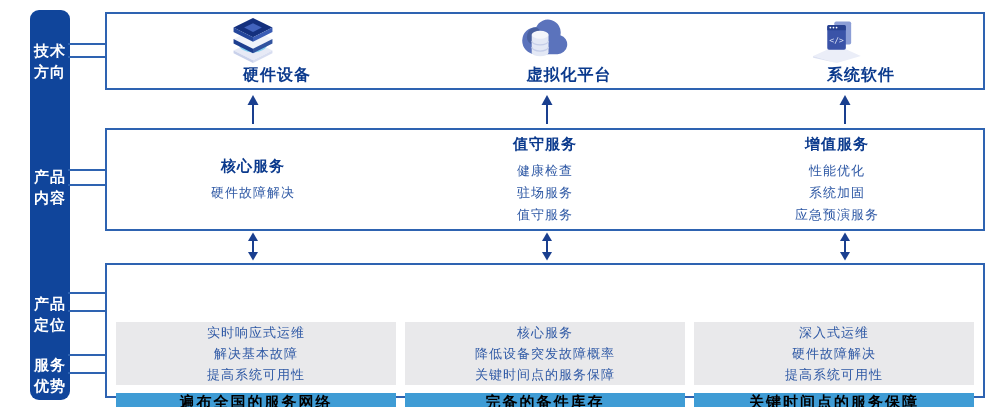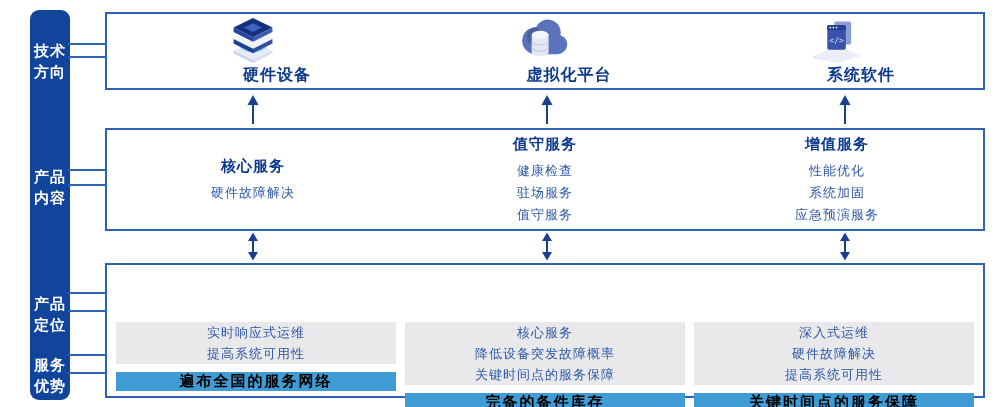--- a/index.html
+++ b/index.html
@@ -206,20 +206,21 @@
   <svg class="arrow arrow-row2" style="left:837px" viewBox="0 0 16 29">
     <line x1="8" y1="7" x2="8" y2="22" stroke="#1A3F8F" stroke-width="2"></line>
     <polygon points="8,0.5 3,9 13,9" fill="#1A3F8F"></polygon>
     <polygon points="8,28.5 3,20 13,20" fill="#1A3F8F"></polygon>
   </svg>
 
   <div class="bigbox box3">
     <div class="col3">
       <div class="positioning-panel">
         <div class="positioning-line">实时响应式运维</div>
+        <div class="positioning-line">解决基本故障</div>
         <div class="positioning-line">提高系统可用性</div>
       </div>
       <div class="advantage-bar">遍布全国的服务网络</div>
     </div>
     <div class="col3">
       <div class="positioning-panel">
         <div class="positioning-line">核心服务</div>
         <div class="positioning-line">降低设备突发故障概率</div>
         <div class="positioning-line">关键时间点的服务保障</div>
       </div>

